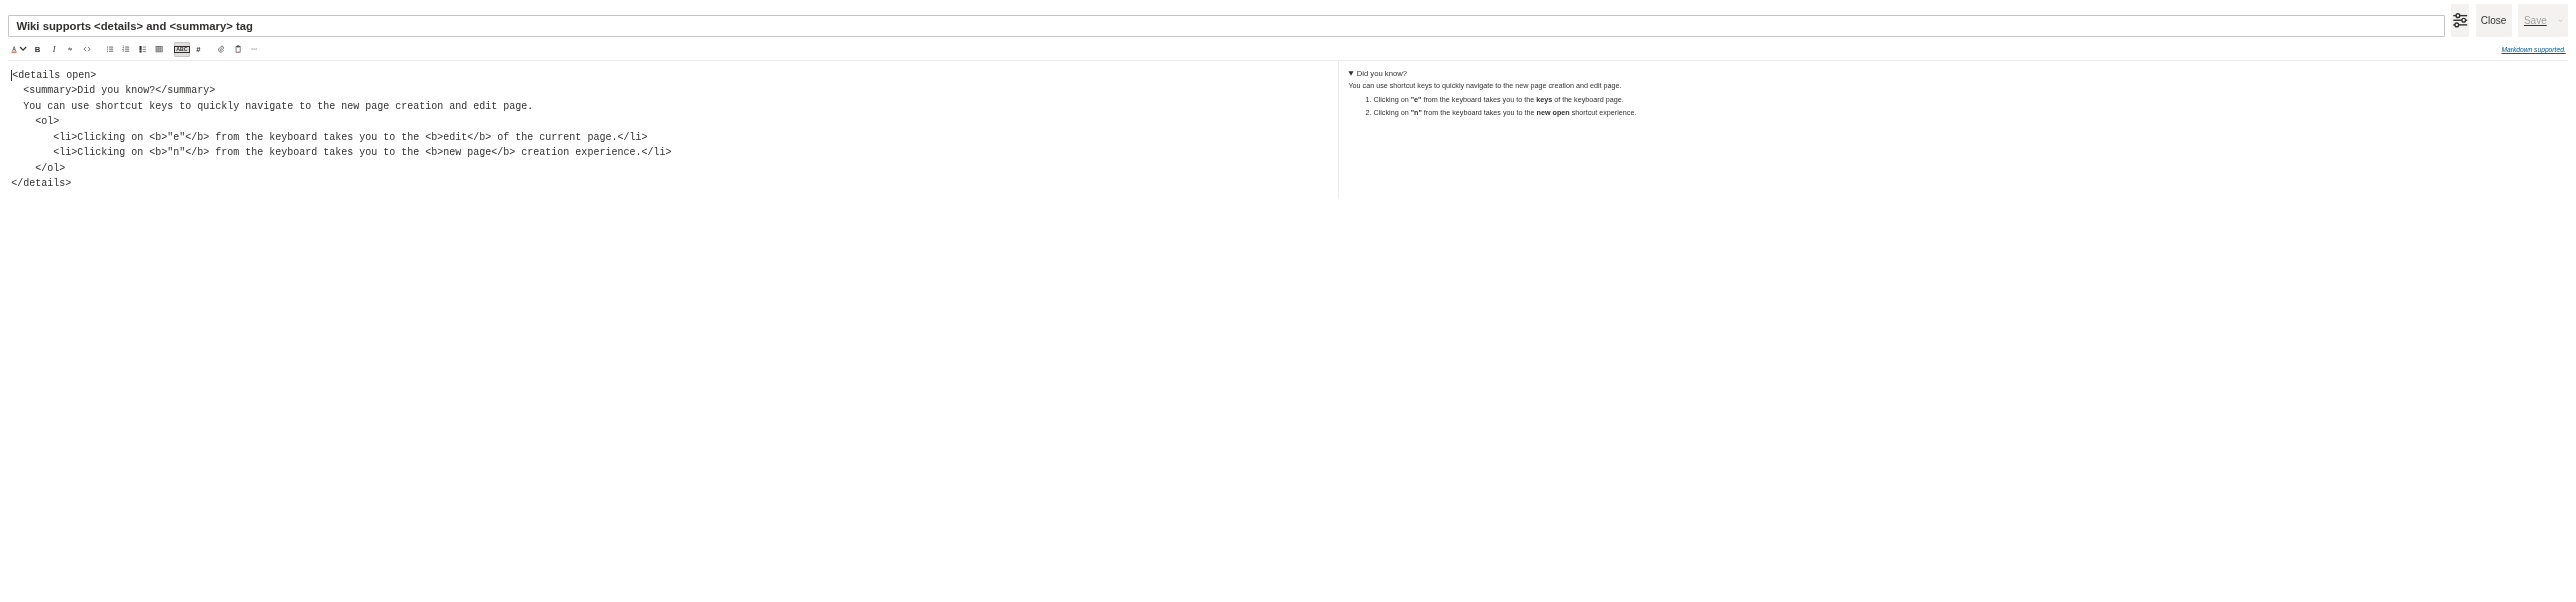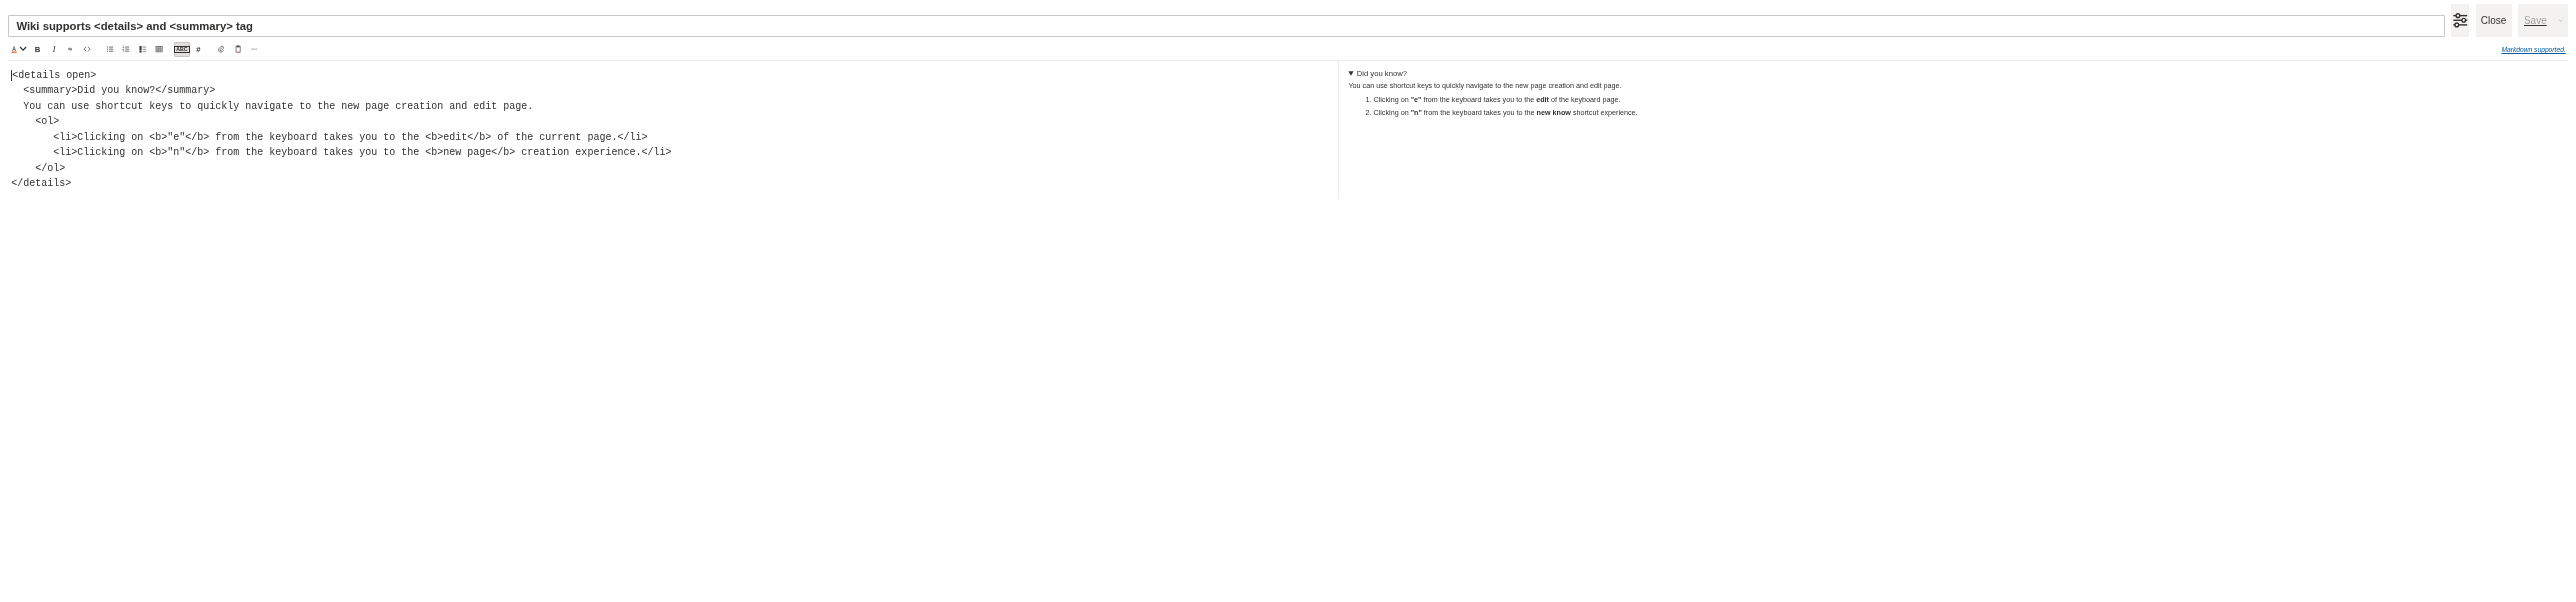--- a/index.html
+++ b/index.html
@@ -249,24 +249,24 @@
        &lt;li&gt;Clicking on &lt;b&gt;"e"&lt;/b&gt; from the keyboard takes you to the &lt;b&gt;edit&lt;/b&gt; of the current page.&lt;/li&gt;
        &lt;li&gt;Clicking on &lt;b&gt;"n"&lt;/b&gt; from the keyboard takes you to the &lt;b&gt;new page&lt;/b&gt; creation experience.&lt;/li&gt;
     &lt;/ol&gt;
 &lt;/details&gt;</span></div>
     <div class="preview-pane">
       <details open="">
         <summary>Did you know?</summary>
         <div>You can use shortcut keys to quickly navigate to the new page creation and edit page.</div>
         <ol>
           <li>
-            <span>Clicking on </span><b>"e"</b><span> from the keyboard takes you to the </span><b>edit</b><span> of the keyboard page.</span>
+            <span>Clicking on </span><b>"e"</b><span> from the keyboard takes you to the </span><b>keys</b><span> of the keyboard page.</span>
           </li>
           <li>
-            <span>Clicking on </span><b>"n"</b><span> from the keyboard takes you to the </span><b>new know</b><span> shortcut experience.</span>
+            <span>Clicking on </span><b>"n"</b><span> from the keyboard takes you to the </span><b>new open</b><span> shortcut experience.</span>
           </li>
         </ol>
       </details>
     </div>
   </div>
 
 </div>
 
 
 </body></html>

